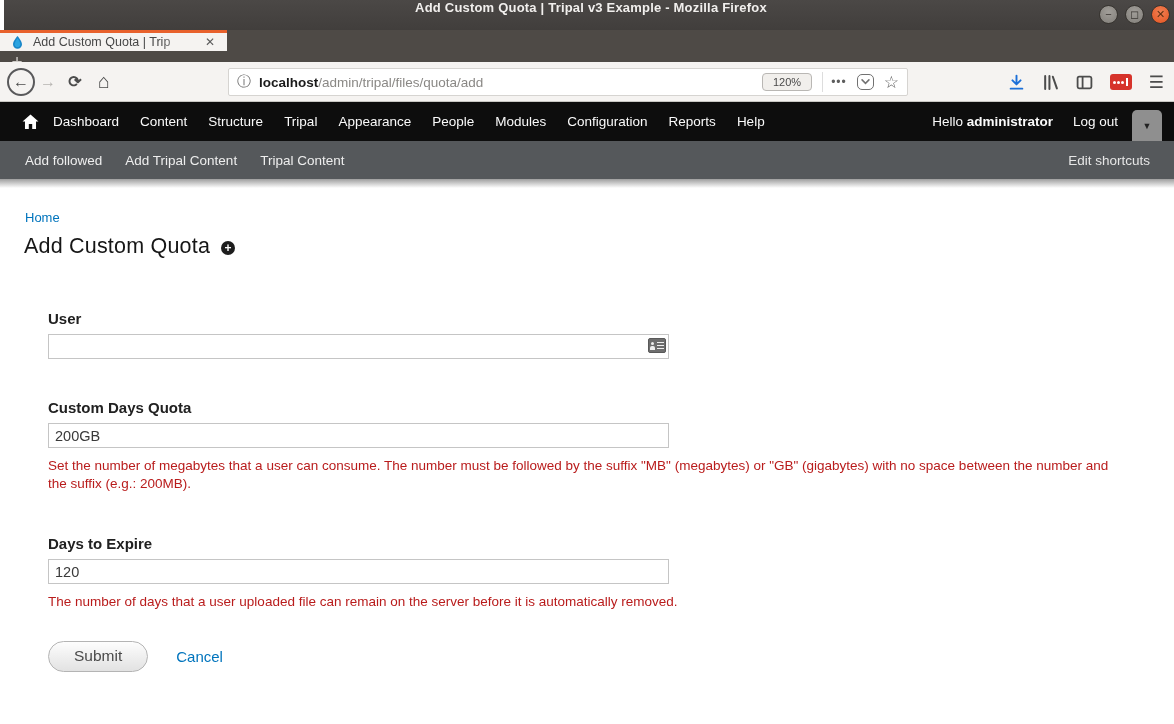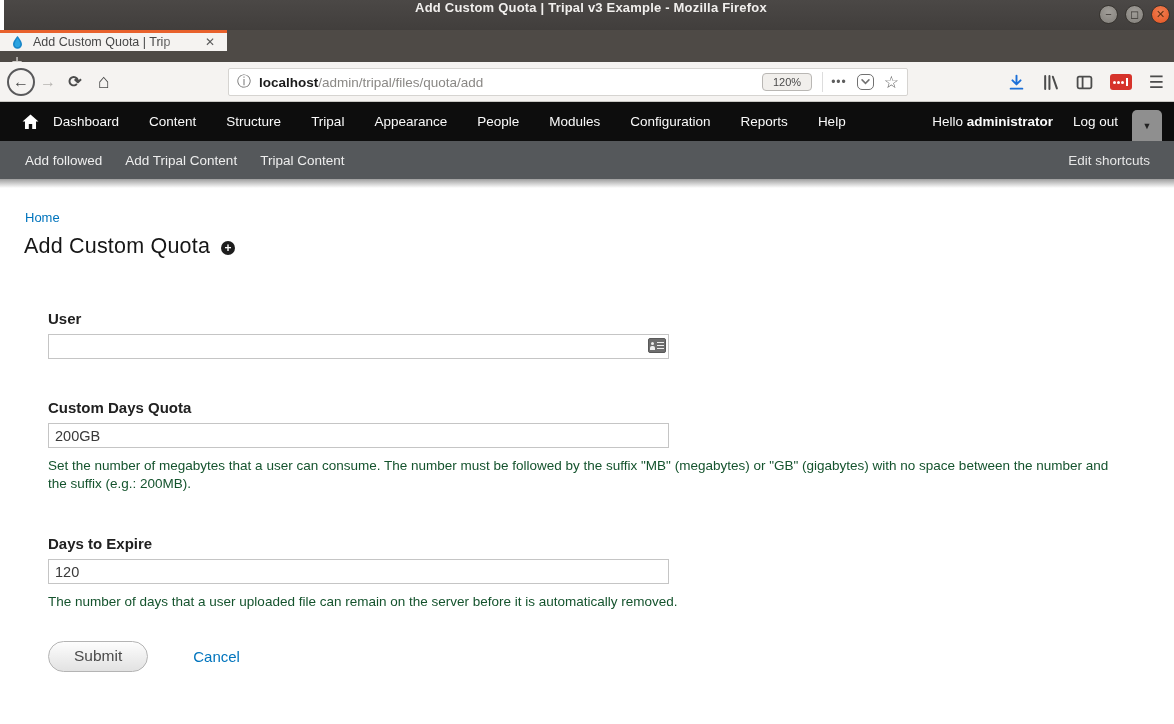--- a/index.html
+++ b/index.html
@@ -51,21 +51,21 @@
   .hamburger { color:#4c4c4c; font-size:17px; }
   .lastpass { width:22px; height:16px; background:#d6332b; border-radius:3px; display:flex;
     align-items:center; justify-content:center; gap:1px; }
   .lastpass i { width:3px; height:3px; background:#fff; border-radius:50%; display:block; }
   .lastpass b { width:2px; height:8px; background:#fff; display:block; margin-left:1px; }
 
   
   .admintb { position:absolute; top:102px; left:0; width:1174px; height:39px; background:#0d0d0d;
     display:flex; align-items:center; color:#fff; font-size:13.5px; }
   .admintb-home { margin:0 14px 0 22px; display:flex; }
-  .admintb-menu { display:flex; gap:30px; }
+  .admintb-menu { display:flex; gap:21px; }
   .admintb-item { color:#fafafa; cursor:default; }
   .admintb-right { position:absolute; right:56px; display:flex; align-items:center; gap:20px; }
   .hello { color:#fafafa; }
   .hello b { font-weight:bold; }
   .caret-btn { position:absolute; right:12px; top:8px; width:30px; height:31px; background:#8f8f8f;
     border-radius:5px 5px 0 0; display:flex; align-items:center; justify-content:center;
     color:#222; font-size:11px; }
 
   
   .shortcutbar { position:absolute; top:141px; left:0; width:1174px; height:38px; background:#55585b;
@@ -93,23 +93,23 @@
   .text-input { width:621px; height:25px; border:1px solid #c5c5c5; background:#fff; padding:2px 6px;
     font-family:"Liberation Sans", sans-serif; font-size:14.5px; color:#3a3a3a; border-radius:0; outline:none; }
   .input-wrap { position:relative; width:621px; }
   .ac-icon { position:absolute; right:3px; top:4px; width:18px; height:15px; background:#6e6e6e;
     border:1px solid #595959; border-radius:2px; display:flex; align-items:center; justify-content:center; gap:2px; }
   .ac-person { width:5px; height:8px; display:flex; flex-direction:column; align-items:center; gap:1px; }
   .ac-person i { width:3px; height:3px; border-radius:50%; background:#efefef; display:block; }
   .ac-person b { width:5px; height:4px; border-radius:2px 2px 0 0; background:#efefef; display:block; }
   .ac-lines { display:flex; flex-direction:column; gap:1.5px; }
   .ac-lines i { width:7px; height:1.5px; background:#efefef; display:block; }
-  .form-desc { font-size:13.5px; color:#14532d; line-height:17.5px; margin-top:9px; max-width:1078px; }
+  .form-desc { font-size:13.5px; color:#b91c1c; line-height:17.5px; margin-top:9px; max-width:1078px; }
   .gap1 { height:40px; } .gap2 { height:43px; }
-  .actions { display:flex; align-items:center; gap:45px; margin-top:30px; }
+  .actions { display:flex; align-items:center; gap:28px; margin-top:30px; }
   .submit-btn { font-family:"Liberation Sans", sans-serif; font-size:15.5px; color:#4a4a4a;
     background:linear-gradient(#fdfdfd,#e2e2e2); border:1px solid #b4b4b4; border-radius:16px;
     padding:5px 25px; height:31px; }
   .cancel-link { font-size:15px; color:#0074bd; text-decoration:none; }
 
   svg { display:block; }
 </style>
 </head>
 <body>
 

